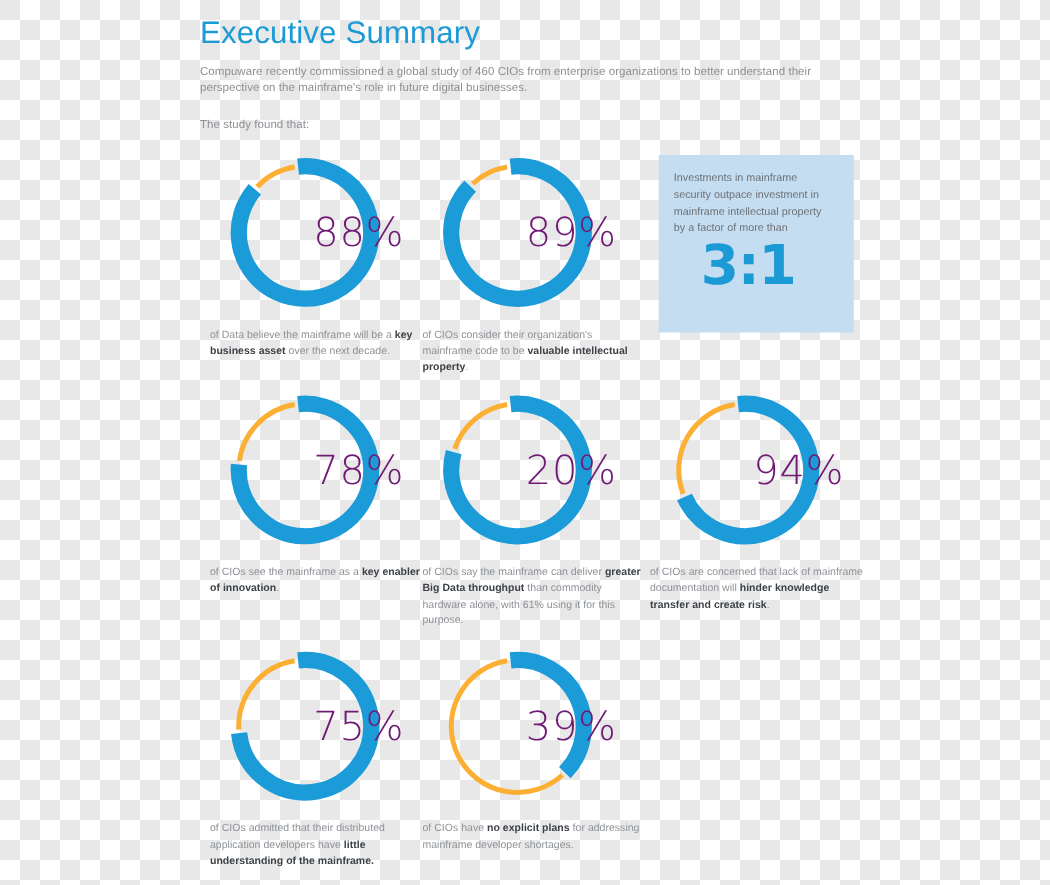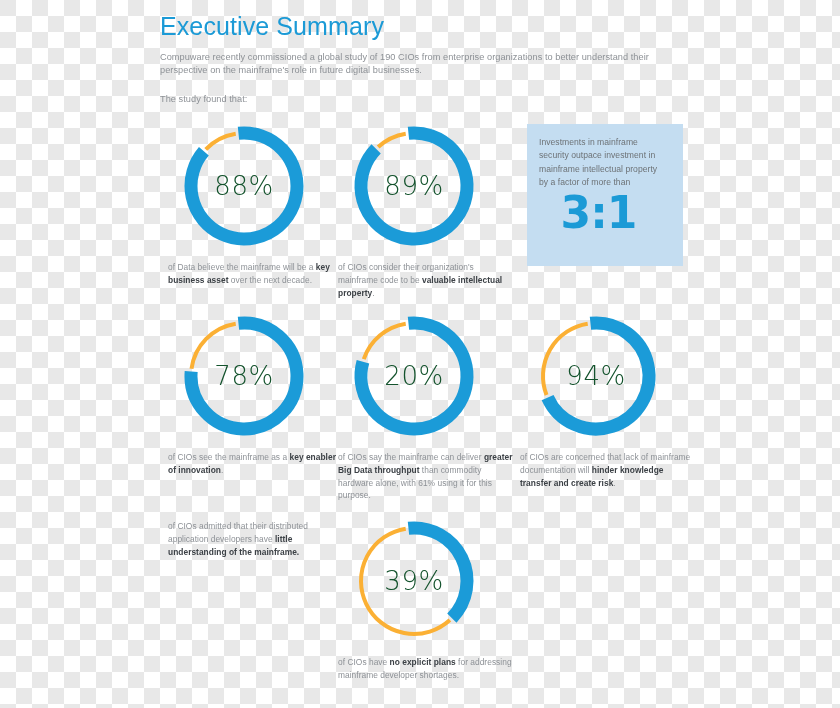--- a/index.html
+++ b/index.html
@@ -66,25 +66,26 @@
     display: block;
   }
   .donut-value {
     position: absolute;
     left: 0; top: 0;
     width: 136px;
     height: 136px;
     display: flex;
     align-items: center;
     justify-content: center;
-    font-size: 26px;
+    font-size: 32px;
     font-weight: 300;
-    color: #14532d;
+    color: #701a75;
     letter-spacing: 0.5px;
     font-family: "DejaVu Sans", sans-serif;
+    padding-left: 43px;
   }
   .stat-caption {
     margin-top: 7px;
     font-size: 8.4px;
     line-height: 1.52;
     color: #8d9196;
     letter-spacing: 0.03px;
     width: 176px;
   }
   .stat-caption b {
@@ -121,21 +122,21 @@
     font-family: "DejaVu Sans", sans-serif;
   }
 </style>
 </head>
 <body>
 
 <div id="sheet">
 
   <div id="header">
     <h1 id="page-title">Executive Summary</h1>
-    <p class="intro-par">Compuware recently commissioned a global study of 190 CIOs from enterprise organizations to better understand their perspective on the mainframe's role in future digital businesses.</p>
+    <p class="intro-par">Compuware recently commissioned a global study of 460 CIOs from enterprise organizations to better understand their perspective on the mainframe's role in future digital businesses.</p>
     <p class="intro-par" id="study-line">The study found that:</p>
   </div>
 
   <div id="stats-grid">
       <div class="stat-cell" style="left: 168px; top: 118px;">
         <div class="donut-wrap">
           <svg width="136" height="136" viewBox="0 0 136 136">
             <path d="M 29.75 31.32 A 53 53 0 0 1 59.71 15.65" fill="none" stroke="#fbb034" stroke-width="4" stroke-linecap="butt"></path>
             <path d="M 62.46 15.29 A 53 53 0 1 1 27.88 33.37" fill="none" stroke="#1b9bd8" stroke-width="13" stroke-linecap="butt"></path>
           </svg>
@@ -177,20 +178,27 @@
         <div class="donut-wrap">
           <svg width="136" height="136" viewBox="0 0 136 136">
             <path d="M 18.52 86.99 A 53 53 0 0 1 59.71 15.65" fill="none" stroke="#fbb034" stroke-width="4" stroke-linecap="butt"></path>
             <path d="M 62.46 15.29 A 53 53 0 1 1 19.58 89.56" fill="none" stroke="#1b9bd8" stroke-width="13" stroke-linecap="butt"></path>
           </svg>
           <div class="donut-value">94%</div>
         </div>
         <div class="stat-caption"><span>of CIOs are concerned that lack of mainframe documentation will </span><b>hinder knowledge transfer and create risk</b><span>.</span></div>
       </div>
       <div class="stat-cell" style="left: 168px; top: 513px;">
+        <div class="donut-wrap">
+          <svg width="136" height="136" viewBox="0 0 136 136">
+            <path d="M 15.07 70.77 A 53 53 0 0 1 59.71 15.65" fill="none" stroke="#fbb034" stroke-width="4" stroke-linecap="butt"></path>
+            <path d="M 62.46 15.29 A 53 53 0 1 1 15.29 73.54" fill="none" stroke="#1b9bd8" stroke-width="13" stroke-linecap="butt"></path>
+          </svg>
+          <div class="donut-value">75%</div>
+        </div>
         <div class="stat-caption"><span>of CIOs admitted that their distributed application developers have </span><b>little understanding of the mainframe.</b></div>
       </div>
       <div class="stat-cell" style="left: 338px; top: 513px;">
         <div class="donut-wrap">
           <svg width="136" height="136" viewBox="0 0 136 136">
             <path d="M 103.87 107.01 A 53 53 0 1 1 59.71 15.65" fill="none" stroke="#fbb034" stroke-width="4" stroke-linecap="butt"></path>
             <path d="M 62.46 15.29 A 53 53 0 0 1 105.87 105.08" fill="none" stroke="#1b9bd8" stroke-width="13" stroke-linecap="butt"></path>
           </svg>
           <div class="donut-value">39%</div>
         </div>

